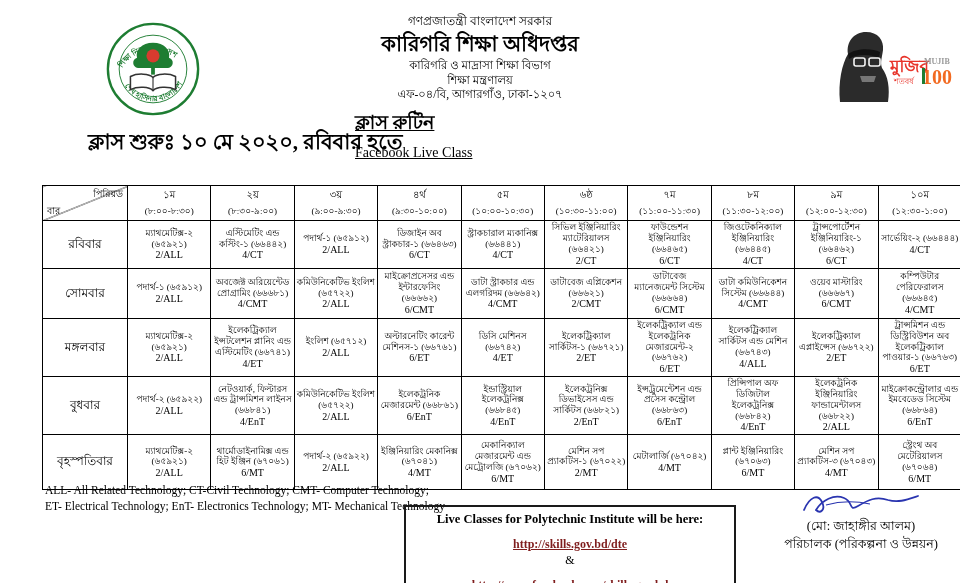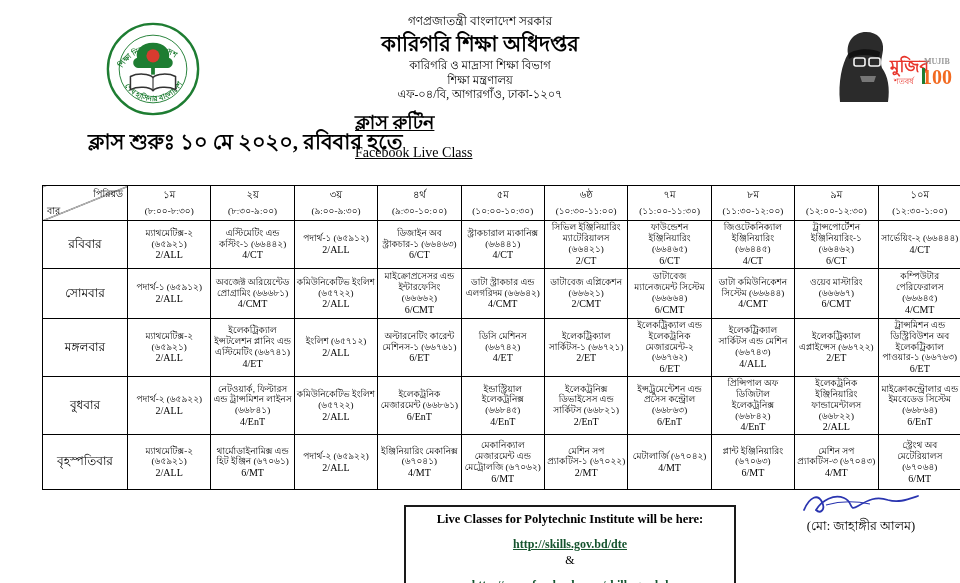--- a/index.html
+++ b/index.html
@@ -38,21 +38,21 @@
   .day-cell{font-size:12px;}
   .subj-cell .subj{font-size:9px;line-height:1.2;}
   .subj-cell .grp{font-size:10px;line-height:1.2;font-family:"Liberation Serif",serif;}
   tr.r0{height:48px;} tr.r1{height:50px;} tr.r2{height:55px;} tr.r3{height:58px;} tr.r4{height:55px;}
 
   
   .legend{position:absolute;left:45px;top:483px;font-size:11.5px;line-height:1.35;}
   .link-box{position:absolute;left:404px;top:505px;width:316px;border:2px solid #1a1a1a;
         text-align:center;padding:5px 6px 7px;}
   .link-box .lb-title{font-size:12.5px;font-weight:bold;}
-  .link-box a{color:#14532d;text-decoration:underline;font-size:12px;font-weight:bold;display:inline-block;margin-top:10px;}
+  .link-box a{color:#7f1d1d;text-decoration:underline;font-size:12px;font-weight:bold;display:inline-block;margin-top:10px;}
   .link-box .amp{font-size:12px;margin-top:1px;}
 
   .sign-block{position:absolute;left:766px;top:488px;width:190px;text-align:center;line-height:1.4;}
   .sign-block .sig-svg{display:block;margin:0 auto;}
   .sig-date{font-size:12.5px;}
   .sig-name{font-size:12.5px;}
   .sig-desig{font-size:12.5px;white-space:nowrap;}
 </style>
 </head>
 <body>
@@ -370,29 +370,34 @@
             <div class="grp">4/MT</div>
           </td>
           <td class="subj-cell">
             <div class="subj">স্ট্রেংথ অব মেটেরিয়ালস (৬৭০৬৪)</div>
             <div class="grp">6/MT</div>
           </td>
         </tr>
       </tbody>
   </table>
 
+  <div class="legend">
+    <div>ALL- All Related Technology; CT-Civil Technology; CMT- Computer Technology;</div>
+    <div>ET- Electrical Technology; EnT- Electronics Technology; MT- Mechanical Technology</div>
+  </div>
 
   <div class="link-box">
     <div class="lb-title">Live Classes for Polytechnic Institute will be here:</div>
     <a href="#">http://skills.gov.bd/dte</a>
     <div class="amp">&amp;</div>
     <a href="#">http://www.facebook.com/skills.gov.bd</a>
   </div>
 
   <div class="sign-block">
     <svg class="sig-svg" width="130" height="30" viewBox="0 0 130 30">
       <path d="M8 22 C14 8 22 6 26 14 C30 22 24 26 20 22 C26 12 38 6 48 10 C58 14 52 24 62 18 C72 12 80 8 92 12 C102 15 110 12 122 8" fill="none" stroke="#2a35b0" stroke-width="1.8" stroke-linecap="round"></path>
       <path d="M30 17 C44 13 60 13 74 16" fill="none" stroke="#2a35b0" stroke-width="1.2"></path>
     </svg>
     <div class="sig-name">(মো: জাহাঙ্গীর আলম)</div>
+    <div class="sig-desig">পরিচালক (পরিকল্পনা ও উন্নয়ন)</div>
   </div>
 
 </div>
 
 </body></html>

